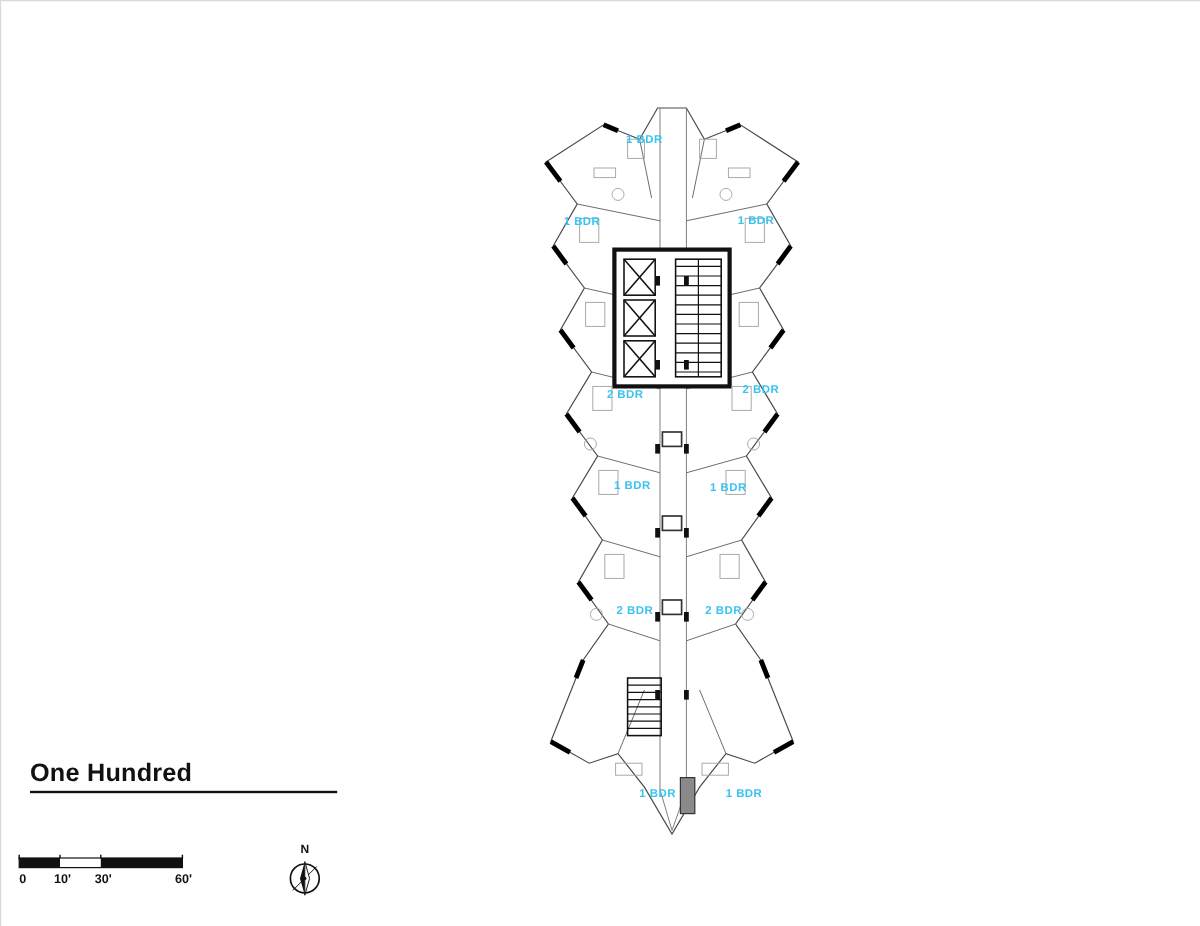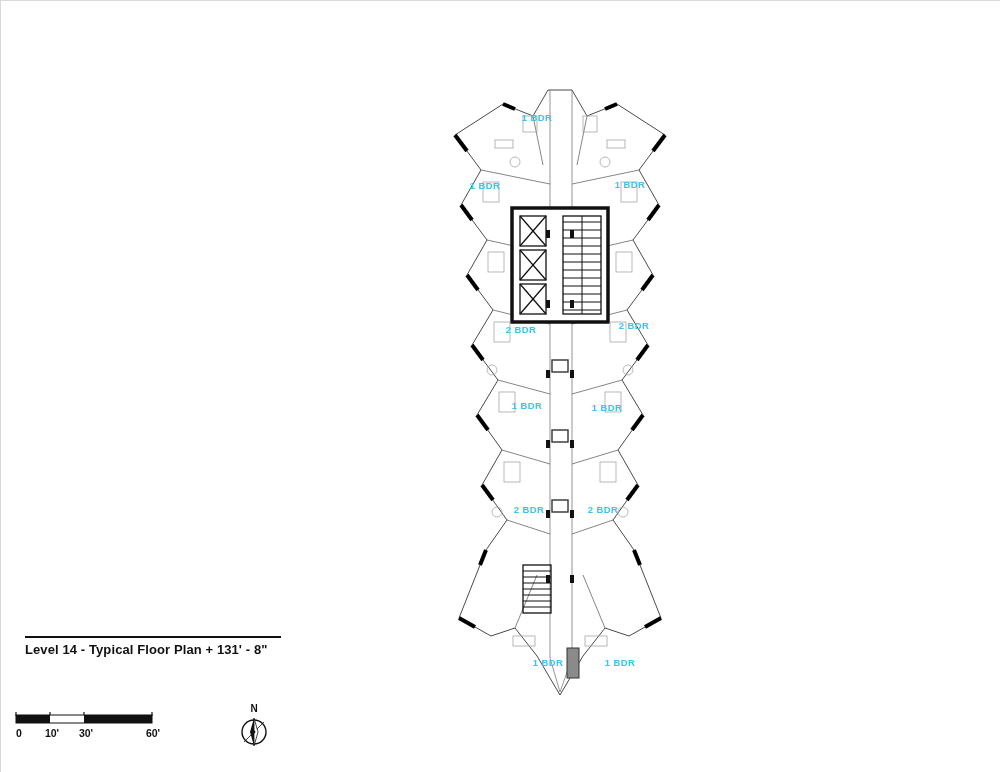--- a/index.html
+++ b/index.html
@@ -188,22 +188,22 @@
       <span class="unit-label" style="left: 634px; top: 325px; color: rgb(56, 196, 239);">2 BDR</span>
       <span class="unit-label" style="left: 527px; top: 405px; color: rgb(56, 196, 239);">1 BDR</span>
       <span class="unit-label" style="left: 607px; top: 407px; color: rgb(56, 196, 239);">1 BDR</span>
       <span class="unit-label" style="left: 529px; top: 509px; color: rgb(56, 196, 239);">2 BDR</span>
       <span class="unit-label" style="left: 603px; top: 509px; color: rgb(56, 196, 239);">2 BDR</span>
       <span class="unit-label" style="left: 548px; top: 662px; color: rgb(56, 196, 239);">1 BDR</span>
       <span class="unit-label" style="left: 620px; top: 662px; color: rgb(56, 196, 239);">1 BDR</span>
     </div>
 
   <div class="title-block">
+    <div class="project-name">One Hundred</div>
     <div class="rule"></div>
-    <div class="sheet-title">Level 14 - Typical Floor Plan  + 131' - 8"</div>
   </div>
 
   <div class="scale-bar">
     <svg width="145" height="13" viewBox="0 0 145 13" aria-hidden="true">
       <line x1="1" y1="0" x2="1" y2="4" stroke="#111" stroke-width="1.2"></line>
       <line x1="35" y1="0" x2="35" y2="4" stroke="#111" stroke-width="1.2"></line>
       <line x1="69" y1="0" x2="69" y2="4" stroke="#111" stroke-width="1.2"></line>
       <line x1="137" y1="0" x2="137" y2="4" stroke="#111" stroke-width="1.2"></line>
       <rect x="1" y="3" width="34" height="8" fill="#111111"></rect>
       <rect x="35" y="3" width="34" height="8" fill="#ffffff"></rect>

